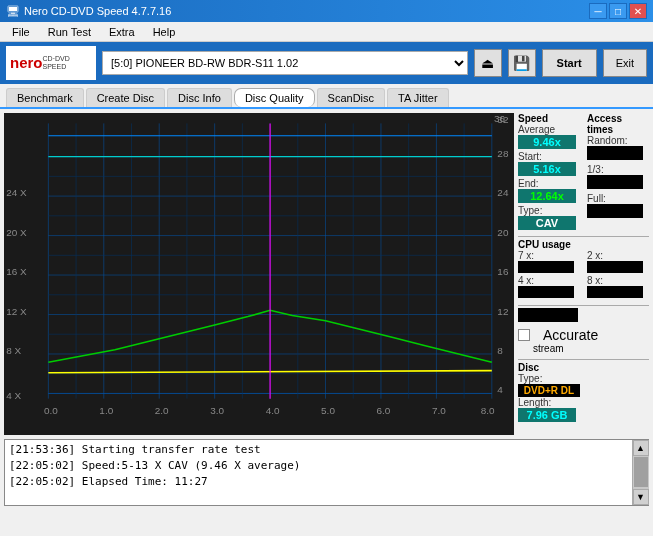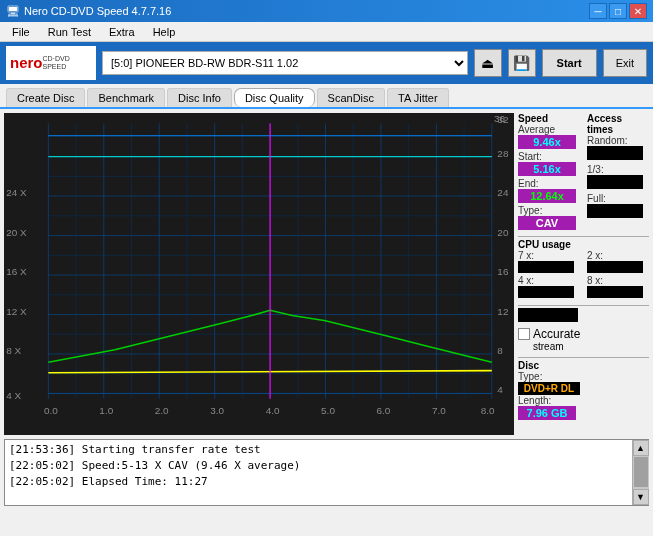--- a/index.html
+++ b/index.html
@@ -151,22 +151,22 @@
 
     
     .chart-svg {
       width: 100%;
       height: 100%;
     }
 
     .checkbox-row {
       display: flex;
       align-items: center;
-      gap: 3px;
-      font-size: 12px;
+      gap: 13px;
+      font-size: 14px;
     }
     .checkbox {
       width: 12px; height: 12px;
       border: 1px solid #888;
       background: white;
     }
 
     
     .log-area {
       height: 67px;
@@ -208,21 +208,21 @@
     .right-wrapper {
       width: 135px;
       padding: 4px 4px 4px 0;
       display: flex;
       flex-direction: column;
       font-size: 10px;
     }
     .rp-title { font-weight: bold; font-size: 10px; color: #000; }
     .rp-sub { font-size: 10px; color: #333; }
     .rp-val {
-      background: #a21caf;
+      background: #0f766e;
       color: #00ffff;
       font-weight: bold;
       font-size: 11px;
       text-align: center;
       width: 58px;
       padding: 1px 0;
       display: inline-block;
     }
     .rp-val.g { color: #00ff00; }
     .rp-val.w { color: #ffffff; }
@@ -260,22 +260,22 @@
   <select class="drive-select">
     <option>[5:0]  PIONEER BD-RW  BDR-S11 1.02</option>
   </select>
   <div class="toolbar-btn" title="Eject">⏏</div>
   <div class="toolbar-btn" title="Save">💾</div>
   <button class="toolbar-start">Start</button>
   <button class="toolbar-exit">Exit</button>
 </div>
 
 <div class="tabs">
+  <div class="tab">Benchmark</div>
   <div class="tab">Create Disc</div>
-  <div class="tab">Benchmark</div>
   <div class="tab">Disc Info</div>
   <div class="tab active">Disc Quality</div>
   <div class="tab">ScanDisc</div>
   <div class="tab">TA Jitter</div>
 </div>
 
 <div class="main-content">
 
   <div class="chart-area">
     <svg class="chart-svg" viewBox="0 0 460 310" preserveAspectRatio="none">

